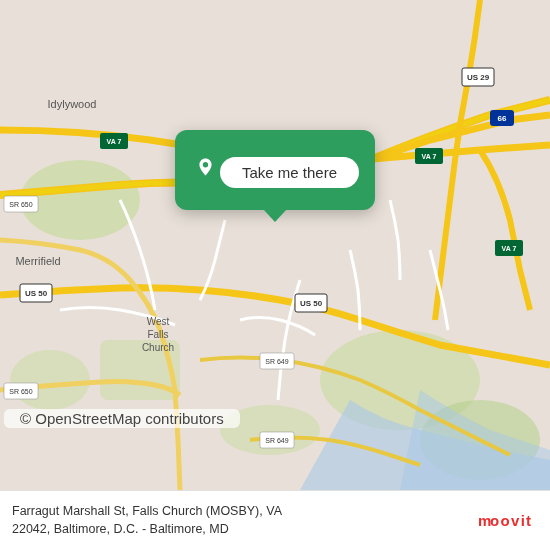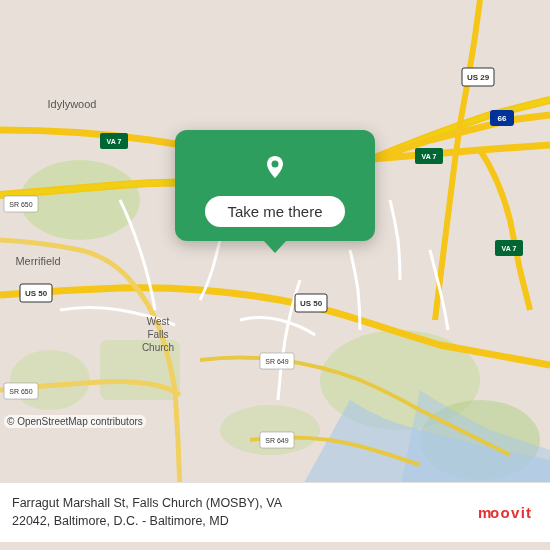--- a/index.html
+++ b/index.html
@@ -23,21 +23,21 @@
     
     .map-bg {
       width: 100%;
       height: 100%;
       position: absolute;
       top: 0; left: 0;
     }
 
     #bottom-bar {
       position: absolute;
-      bottom: 8px;
+      bottom: 0;
       left: 0;
       width: 100%;
       height: 60px;
       background: #ffffff;
       display: flex;
       align-items: center;
       padding: 0 12px;
       border-top: 1px solid #e0e0e0;
     }
 
@@ -59,21 +59,21 @@
     #popup-card {
       position: absolute;
       top: 130px;
       left: 50%;
       transform: translateX(-50%);
       width: 200px;
       background: #2e9e5e;
       border-radius: 12px;
       padding: 18px 16px 14px 16px;
       display: flex;
-      flex-direction: column;
+      flex-direction: row;
       align-items: center;
       box-shadow: 0 4px 16px rgba(0,0,0,0.25);
       z-index: 10;
     }
 
     #popup-card::after {
       content: '';
       position: absolute;
       bottom: -12px;
       left: 50%;
@@ -99,24 +99,24 @@
       font-weight: 500;
       cursor: pointer;
       white-space: nowrap;
     }
 
     
     .osm-attribution {
       position: absolute;
       bottom: 62px;
       left: 4px;
-      font-size: 10px;
+      font-size: 15px;
       color: #444;
       background: rgba(255,255,255,0.7);
-      padding: 1px 3px;
+      padding: 1px 16px;
       border-radius: 6px;
     }
   </style>
 </head>
 <body>
 
 <div id="map-container">
   <svg class="map-bg" viewBox="0 0 550 490" xmlns="http://www.w3.org/2000/svg">
 
     <rect width="550" height="490" fill="#e8e0d8"></rect>

